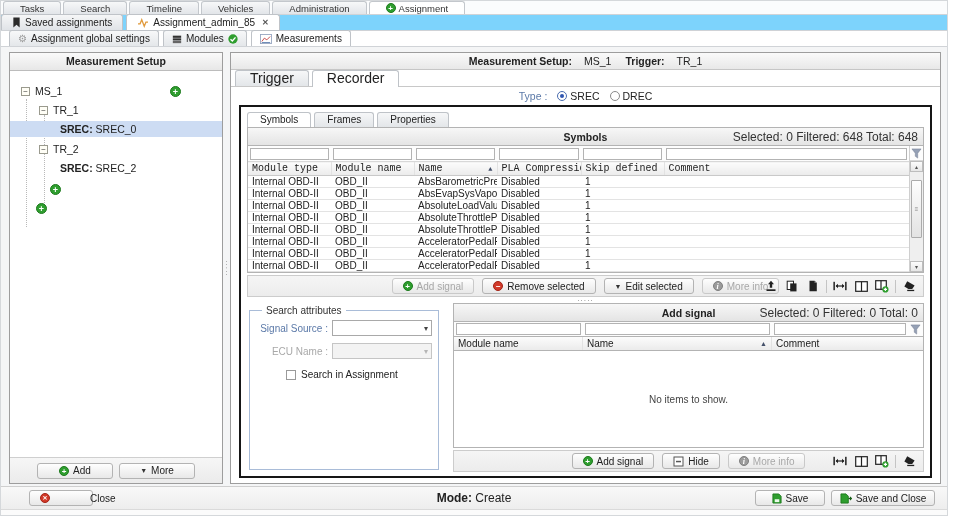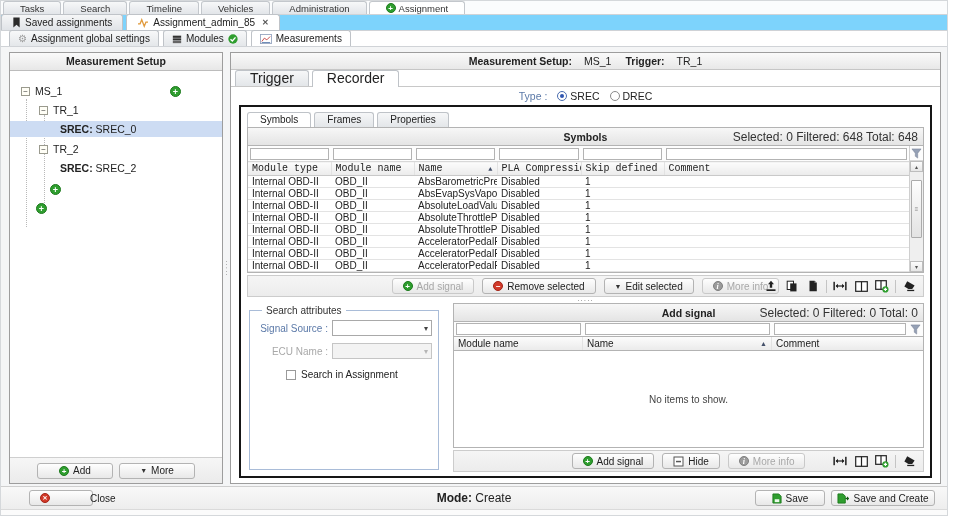--- a/index.html
+++ b/index.html
@@ -631,19 +631,19 @@
           </span>
         <span>Save</span>
       </div>
       <div class="btn" style="width:104px; justify-content:center;">
         <span>
             <svg width="12" height="11" viewBox="0 0 13 12">
               <path d="M1 1h5.5L9 3.5V11H1z" fill="#2f9e2f" stroke="#1d7a1d"></path>
               <path d="M9.2 6 12.5 6M10.8 4.4 12.6 6 10.8 7.6" stroke="#155e15" fill="none" stroke-width="1.2"></path>
             </svg>
           </span>
-        <span>Save and Create</span>
+        <span>Save and Close</span>
       </div>
     </div>
   </div>
   <div class="bottom-strip"></div>
 
 </div>
 
 </body></html>

